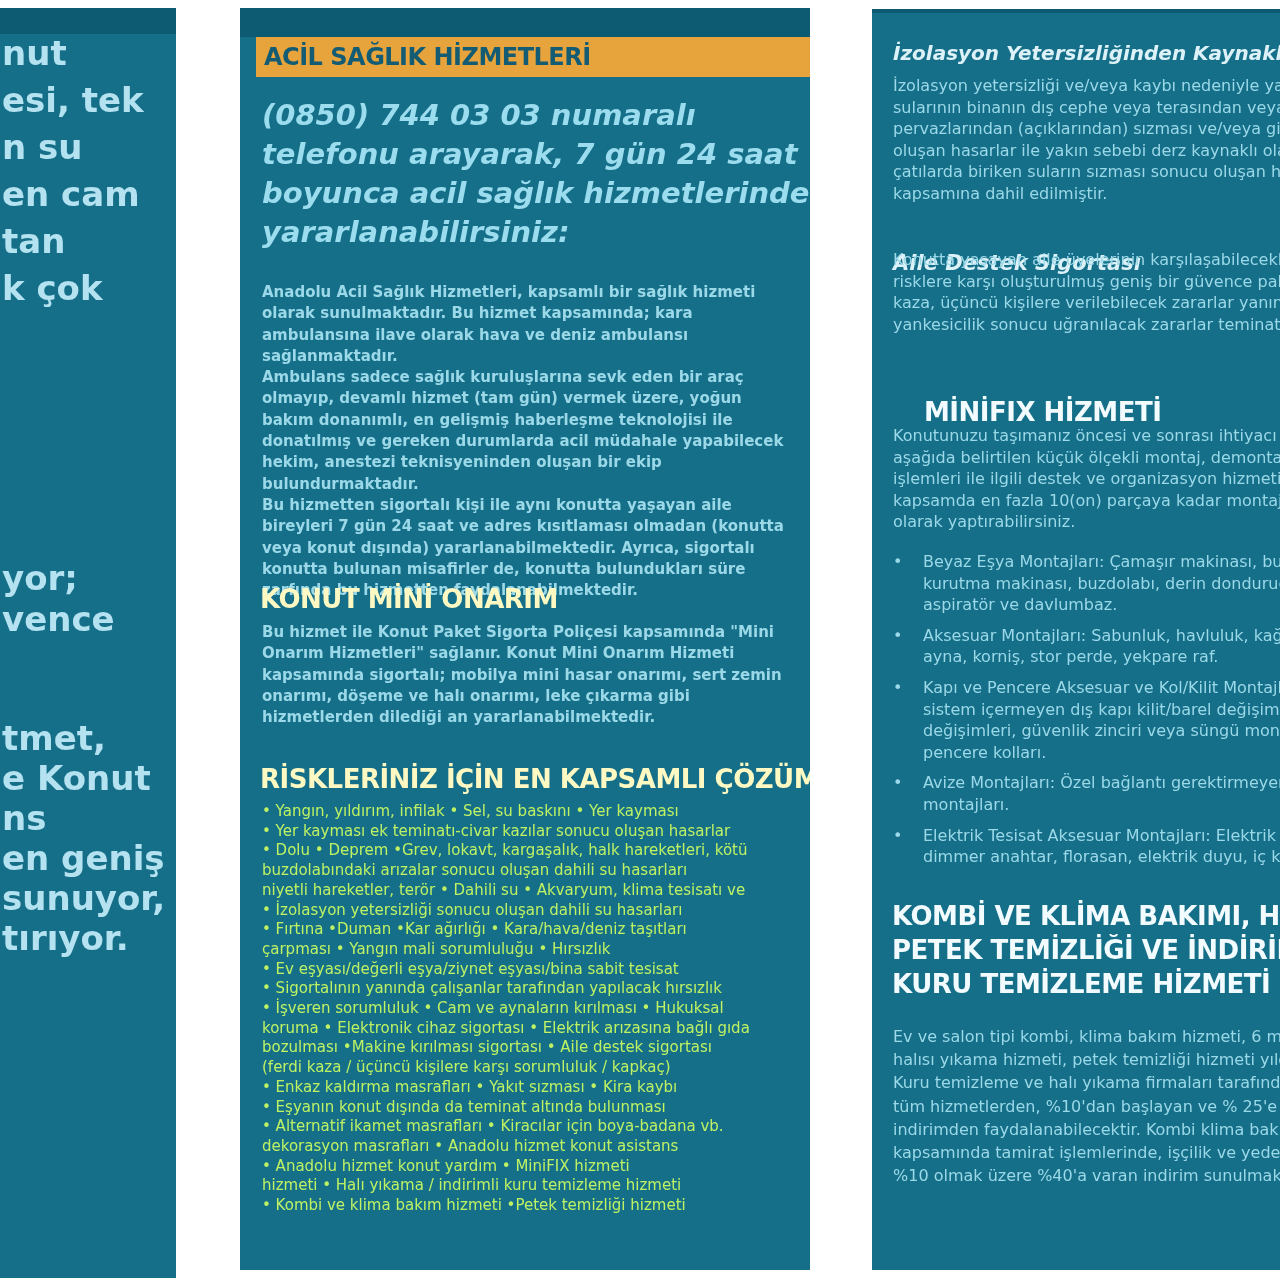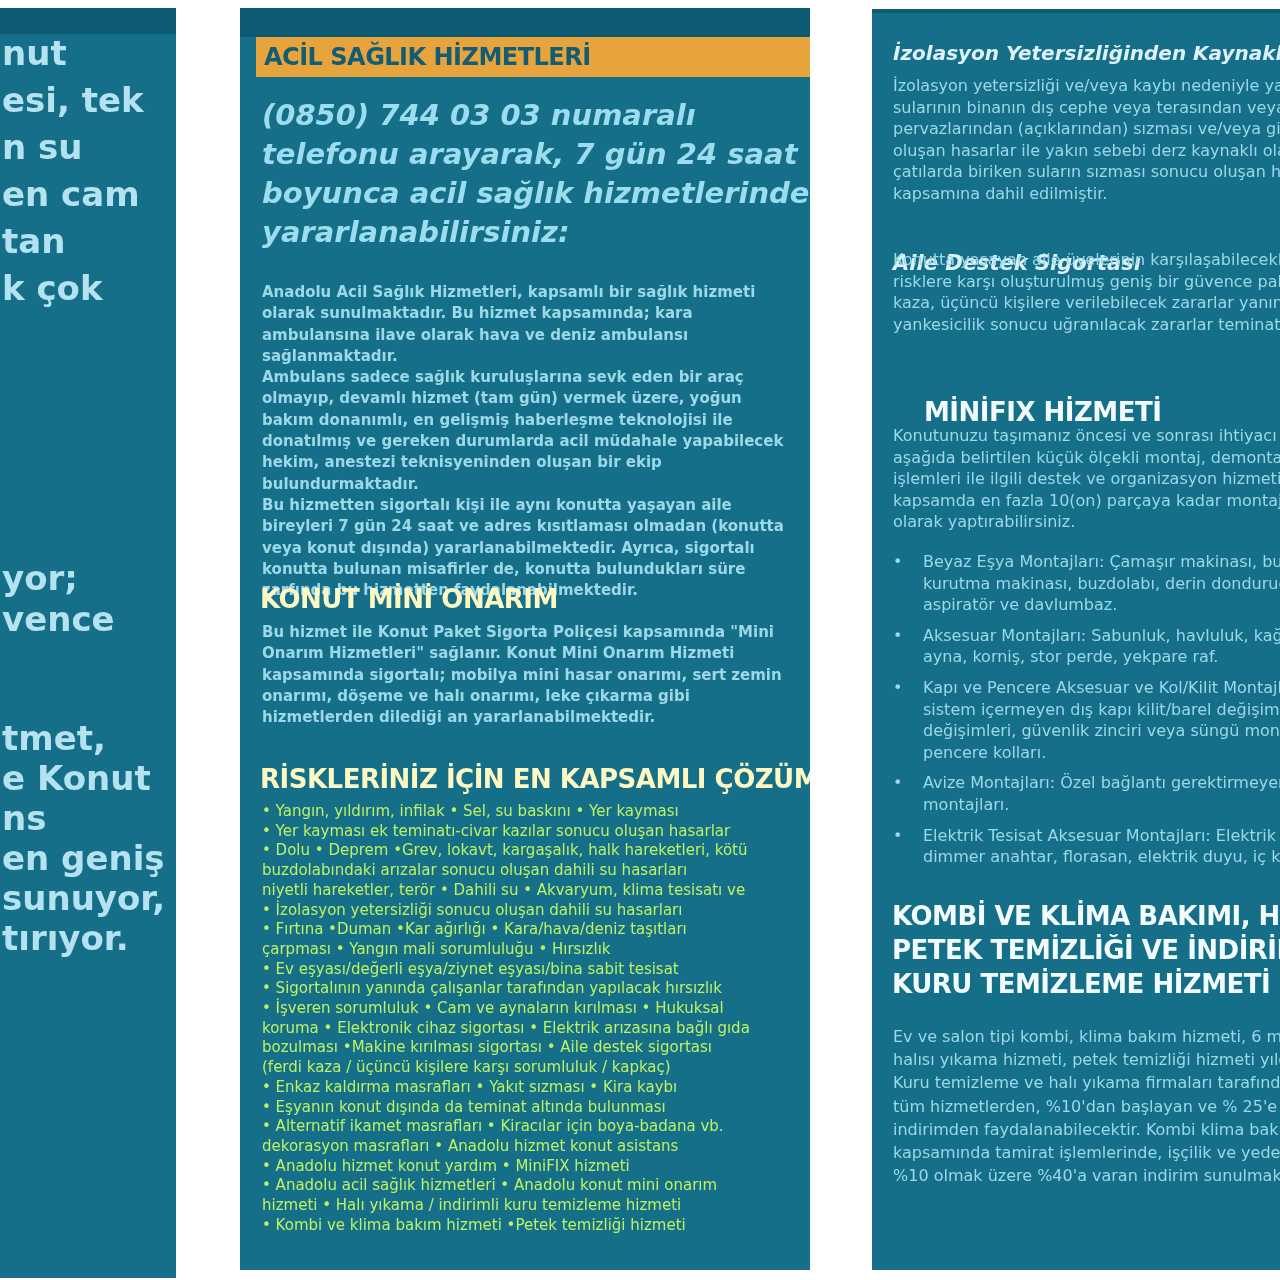--- a/index.html
+++ b/index.html
@@ -132,21 +132,20 @@
       <div class="line">• Sigortalının yanında çalışanlar tarafından yapılacak hırsızlık</div>
       <div class="line">• İşveren sorumluluk • Cam ve aynaların kırılması • Hukuksal</div>
       <div class="line">koruma • Elektronik cihaz sigortası • Elektrik arızasına bağlı gıda</div>
       <div class="line">bozulması •Makine kırılması sigortası • Aile destek sigortası</div>
       <div class="line">(ferdi kaza / üçüncü kişilere karşı sorumluluk / kapkaç)</div>
       <div class="line">• Enkaz kaldırma masrafları • Yakıt sızması • Kira kaybı</div>
       <div class="line">• Eşyanın konut dışında da teminat altında bulunması</div>
       <div class="line">• Alternatif ikamet masrafları • Kiracılar için boya-badana vb.</div>
       <div class="line">dekorasyon masrafları • Anadolu hizmet konut asistans</div>
       <div class="line">• Anadolu hizmet konut yardım • MiniFIX hizmeti</div>
-      <div class="line">• Anadolu acil sağlık hizmetleri • Anadolu konut mini onarım</div>
       <div class="line">hizmeti • Halı yıkama / indirimli kuru temizleme hizmeti</div>
       <div class="line">• Kombi ve klima bakım hizmeti •Petek temizliği hizmeti</div>
     </div>
 </section>
 
 <section class="col col-right">
   <h3 class="r-head-italic h-izo">İzolasyon Yetersizliğinden Kaynaklana</h3>
   <div class="frag f-izo">
       <div class="line">İzolasyon yetersizliği ve/veya kaybı nedeniyle ya</div>
       <div class="line">sularının binanın dış cephe veya terasından veya</div>

